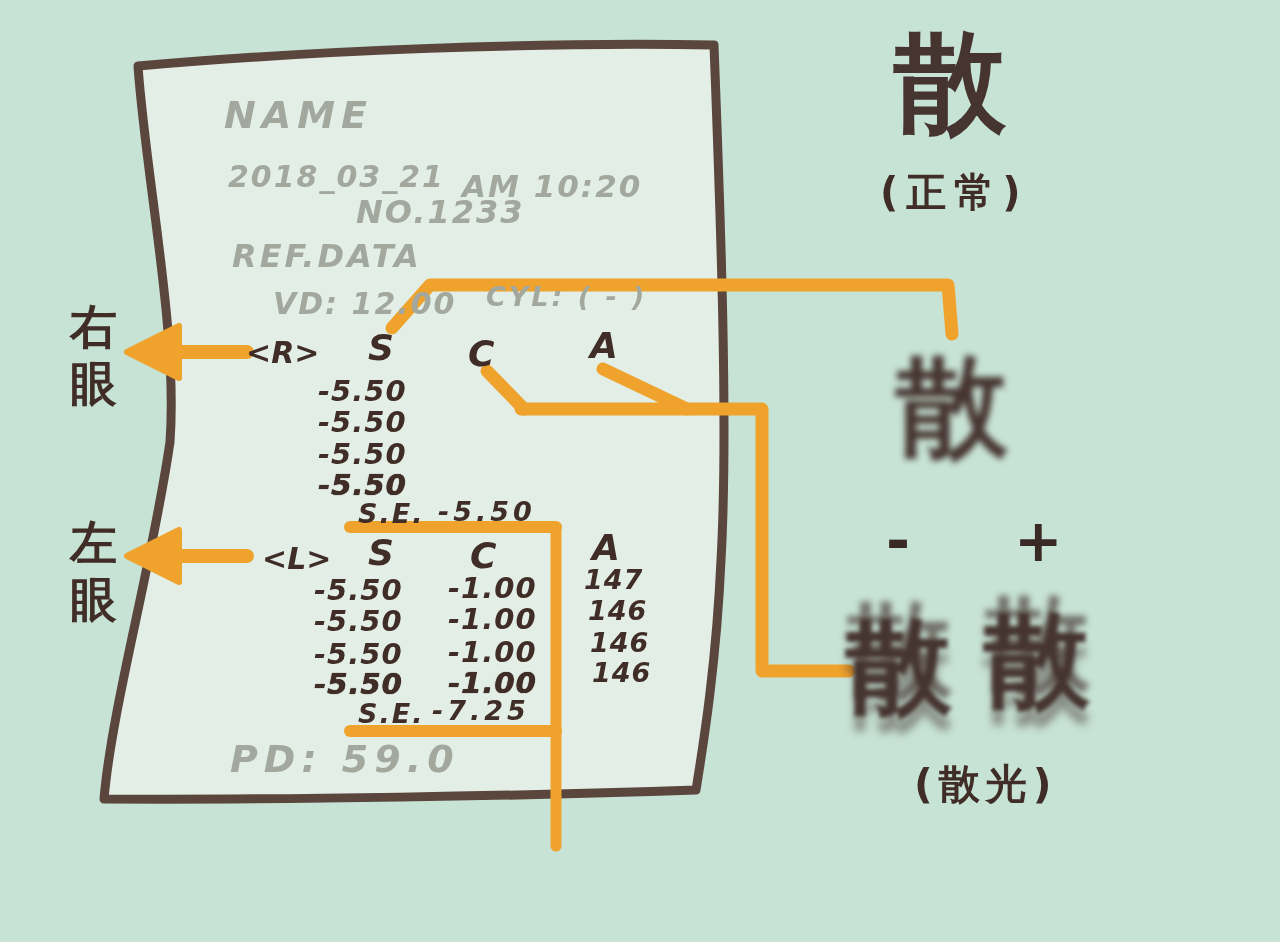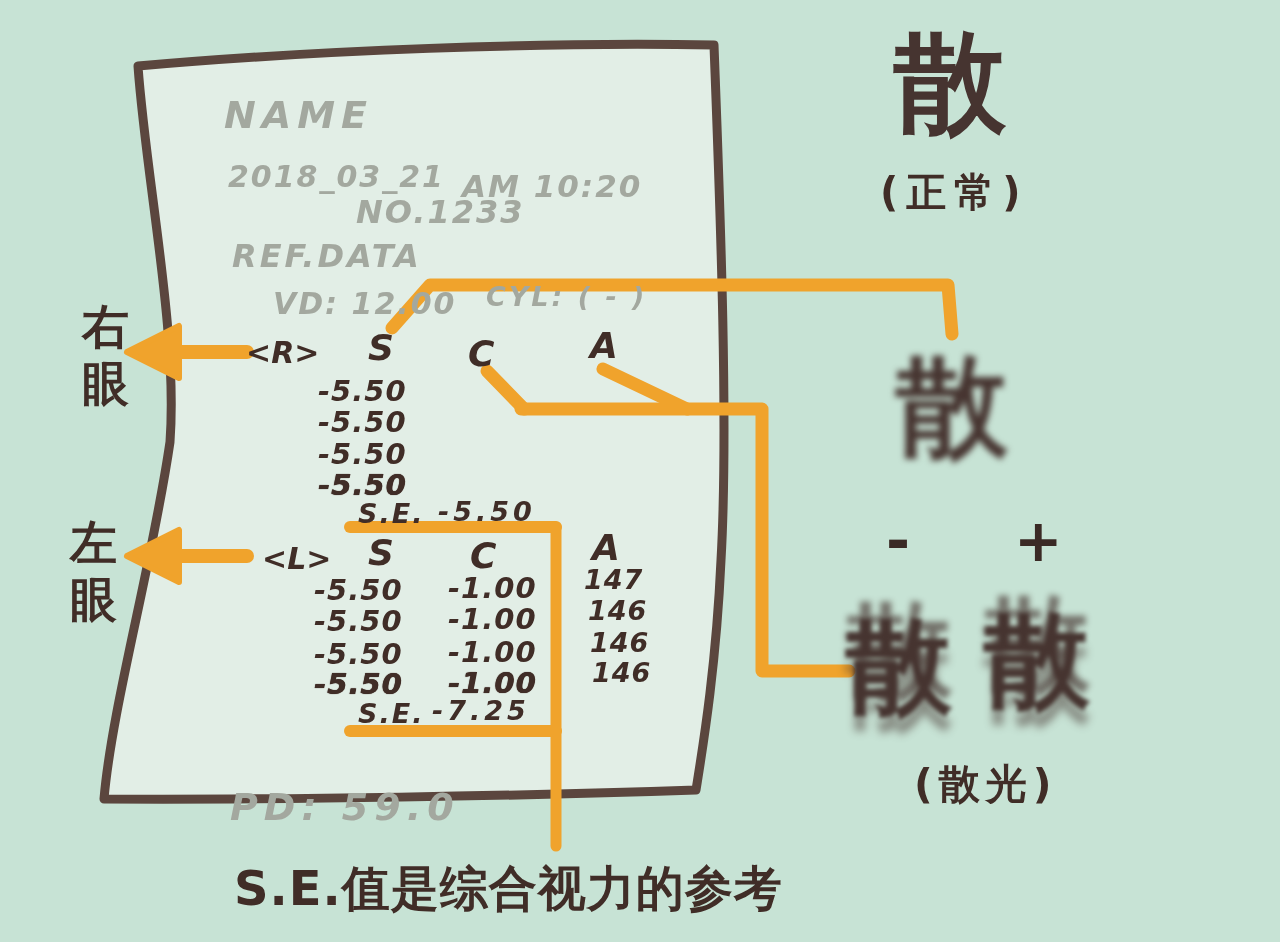--- a/index.html
+++ b/index.html
@@ -54,21 +54,21 @@
     </g>
   </svg>
 
   <div class="t gray" style="left:224px;top:96px;font-size:38px;letter-spacing:6px;">NAME</div>
   <div class="t gray" style="left:228px;top:162px;font-size:30px;letter-spacing:2px;">2018_03_21</div>
   <div class="t gray" style="left:462px;top:152px;font-size:31px;letter-spacing:2px;margin-top:19px;">AM 10:20</div>
   <div class="t gray" style="left:356px;top:196px;font-size:32px;letter-spacing:2px;">NO.1233</div>
   <div class="t gray" style="left:232px;top:240px;font-size:32px;letter-spacing:3px;">REF.DATA</div>
   <div class="t gray" style="left:252px;top:289px;font-size:30px;letter-spacing:2px;margin-left:21px;">VD: 12.00</div>
   <div class="t gray" style="left:486px;top:283px;font-size:27px;letter-spacing:3px;">CYL:  ( - )</div>
-  <div class="t gray" style="left:230px;top:740px;font-size:38px;letter-spacing:6px;margin-top:48px;">PD:  59.0</div>
+  <div class="t gray" style="left:230px;top:740px;font-size:38px;letter-spacing:6px;">PD:  59.0</div>
 
   <div class="t ink" style="left:246px;top:338px;font-size:30px;">&lt;R&gt;</div>
   <div class="t ink" style="left:368px;top:330px;font-size:36px;">S</div>
   <div class="t ink" style="left:468px;top:336px;font-size:36px;">C</div>
   <div class="t ink" style="left:590px;top:328px;font-size:36px;">A</div>
   <div class="t ink" style="left:318px;top:377px;font-size:29px;letter-spacing:1px;">-5.50</div>
   <div class="t ink" style="left:318px;top:408px;font-size:29px;letter-spacing:1px;">-5.50</div>
   <div class="t ink" style="left:318px;top:440px;font-size:29px;letter-spacing:1px;">-5.50</div>
   <div class="t ink heavy" style="left:318px;top:471px;font-size:29px;letter-spacing:1px;">-5.50</div>
   <div class="t ink" style="left:358px;top:500px;font-size:27px;letter-spacing:2px;">S.E.</div>
@@ -90,21 +90,21 @@
   <div class="t ink heavy" style="left:448px;top:669px;font-size:29px;letter-spacing:1px;">-1.00</div>
 
   <div class="t ink" style="left:584px;top:566px;font-size:27px;letter-spacing:1px;">147</div>
   <div class="t ink" style="left:588px;top:597px;font-size:27px;letter-spacing:1px;">146</div>
   <div class="t ink" style="left:590px;top:629px;font-size:27px;letter-spacing:1px;">146</div>
   <div class="t ink" style="left:592px;top:659px;font-size:27px;letter-spacing:1px;">146</div>
 
   <div class="t ink" style="left:358px;top:700px;font-size:27px;letter-spacing:2px;">S.E.</div>
   <div class="t ink" style="left:432px;top:697px;font-size:27px;letter-spacing:4px;">-7.25</div>
 
-  <div class="t cjk eyelabel" style="left:82px;top:298px;font-size:47px;">右眼</div>
+  <div class="t cjk eyelabel" style="left:70px;top:298px;font-size:47px;">右眼</div>
   <div class="t cjk eyelabel" style="left:70px;top:514px;font-size:47px;">左眼</div>
 
   <div class="t bigchar" style="left:894px;top:26px;font-size:112px;">散</div>
   <div class="t cjk" style="left:880px;top:172px;font-size:40px;letter-spacing:8px;">(正常)</div>
 
   <div class="t bigchar blurchar" style="left:896px;top:350px;font-size:112px;">散</div>
   <div class="t pm" style="left:886px;top:512px;font-size:58px;">-</div>
   <div class="t pm" style="left:1014px;top:512px;font-size:58px;">+</div>
 
   <div class="t astig" style="left:846px;top:614px;font-size:106px;">
@@ -112,15 +112,14 @@
     <span class="g-down">散</span>
     <span class="g-main">散</span>
   </div>
   <div class="t astig" style="left:984px;top:608px;font-size:106px;">
     <span class="g-up">散</span>
     <span class="g-down">散</span>
     <span class="g-main">散</span>
   </div>
   <div class="t cjk" style="left:914px;top:764px;font-size:41px;letter-spacing:6px;">(散光)</div>
 
-  <div class="t cjk" style="left:234px;top:864px;font-size:48px;letter-spacing:1px;">S.E.值是综合视力的参考</div>
 
 </div>
 
 </body></html>

